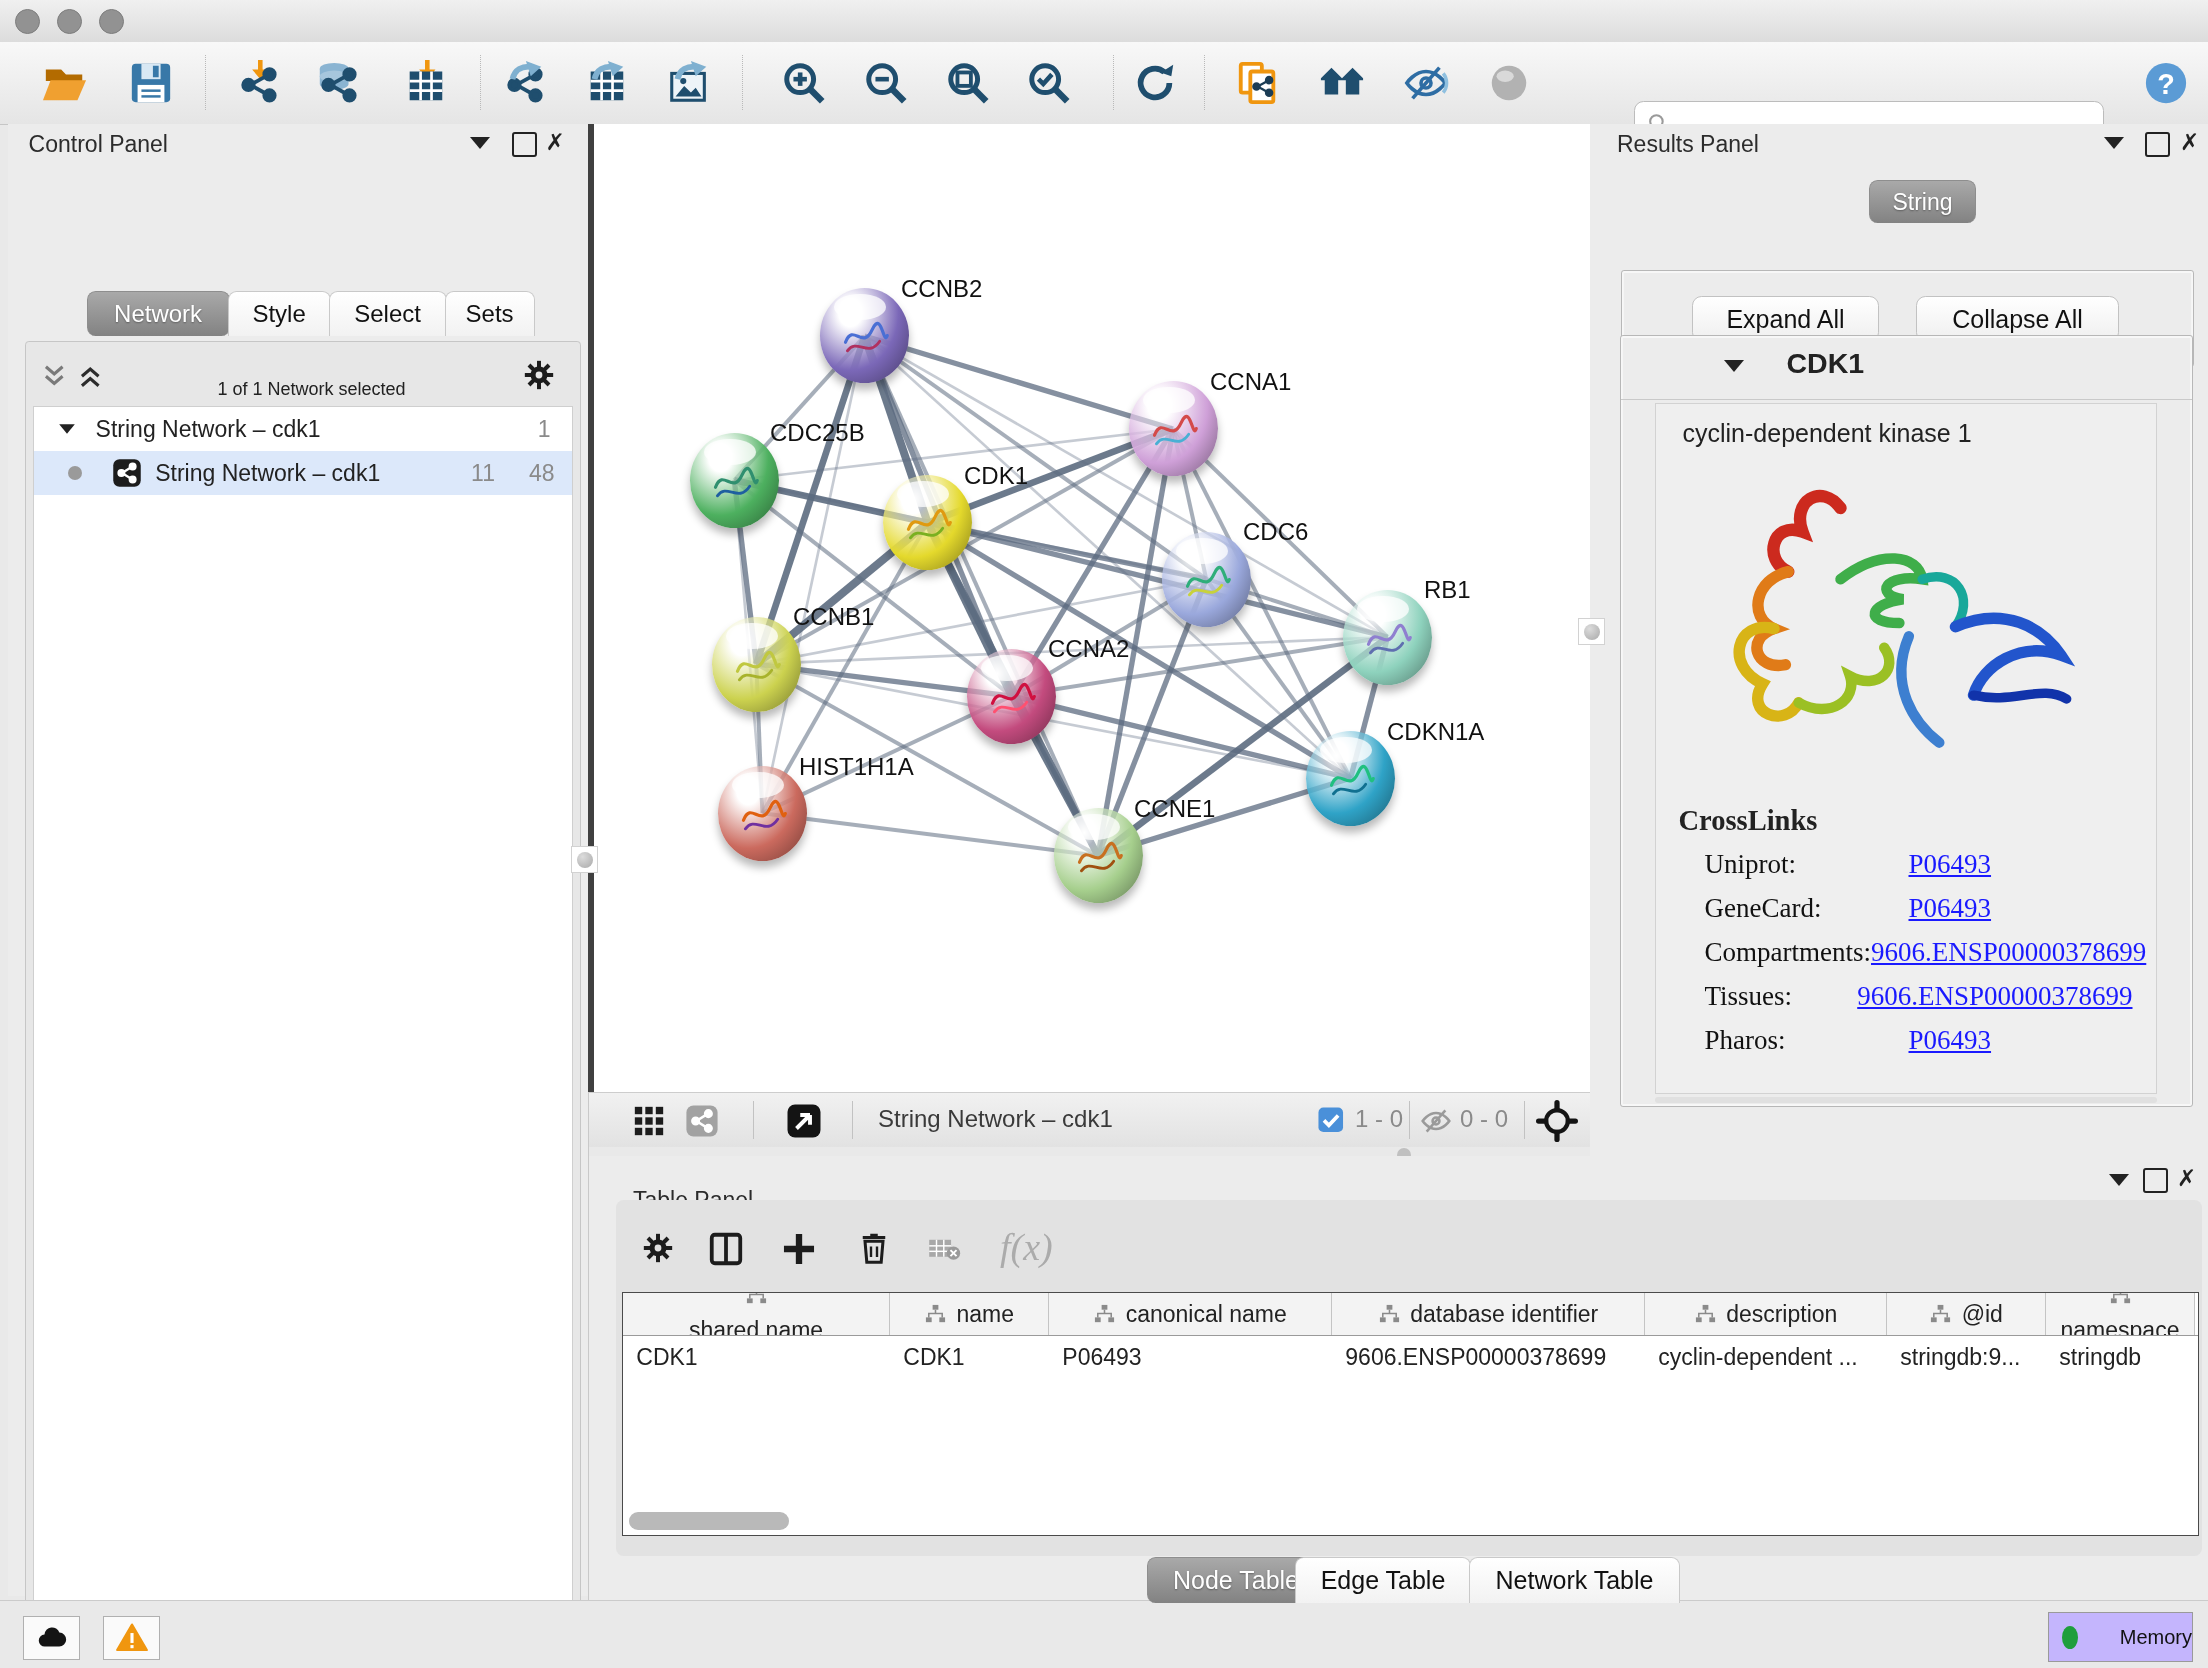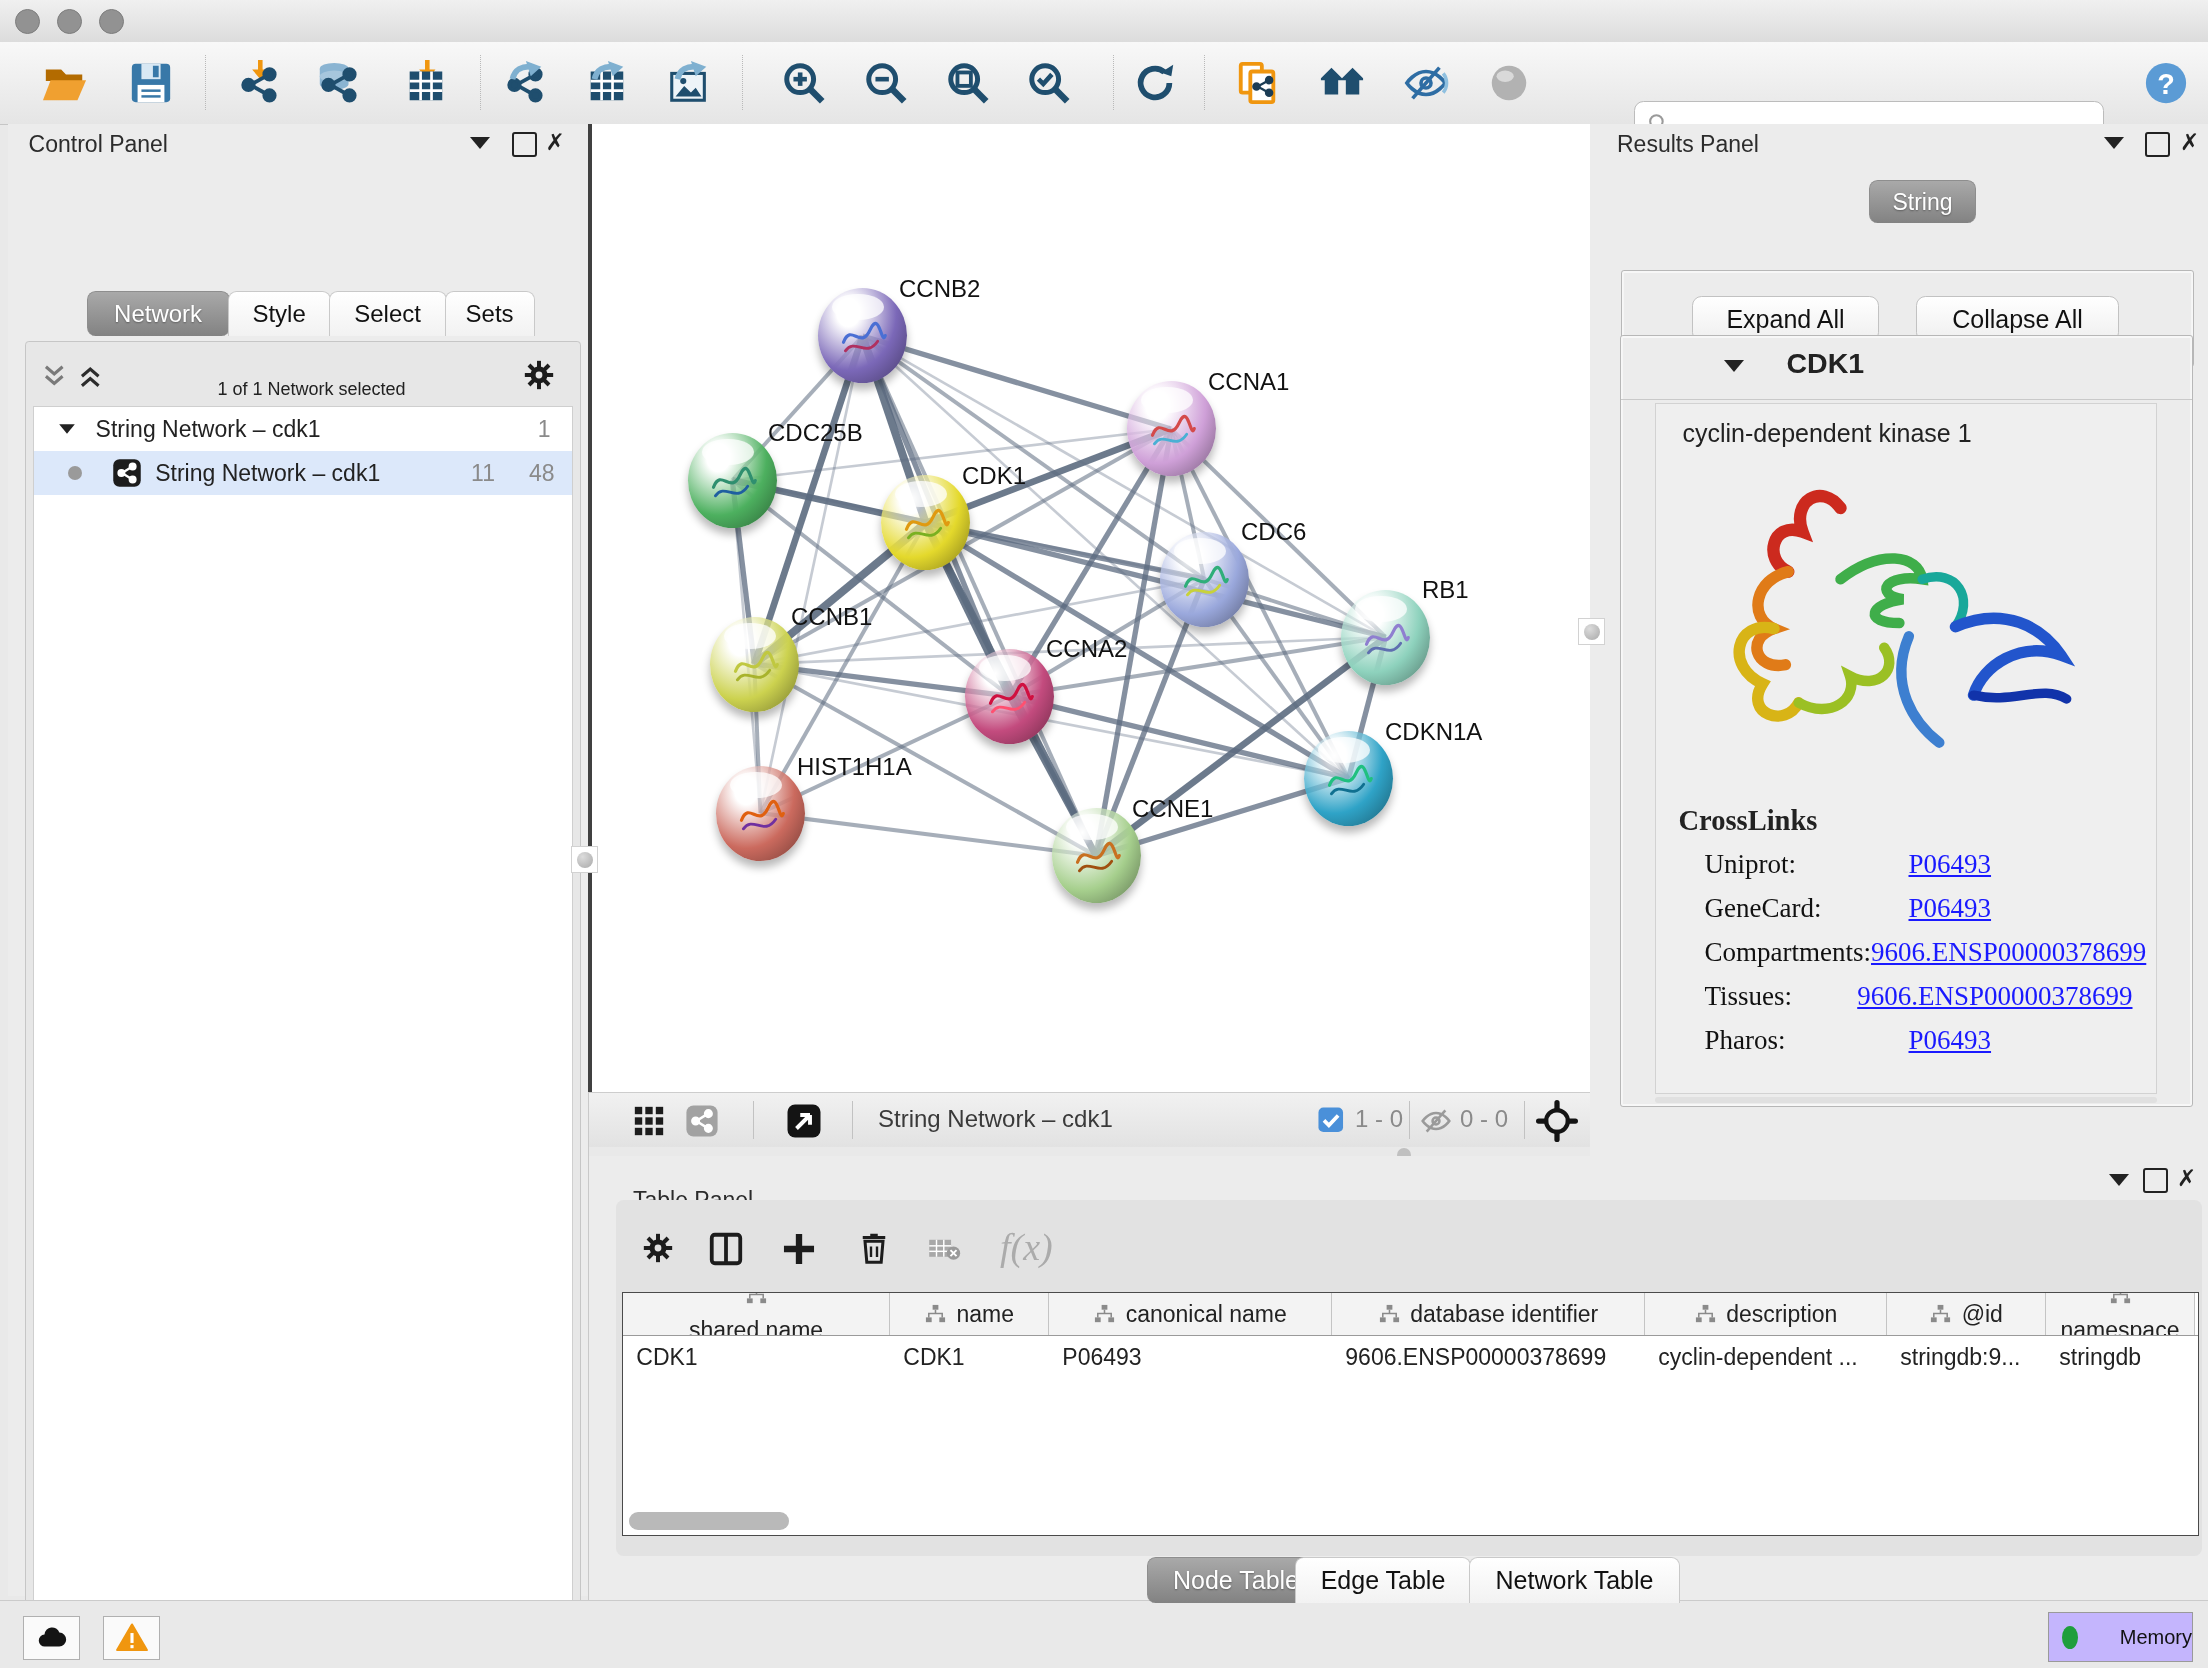--- a/index.html
+++ b/index.html
@@ -23,21 +23,21 @@
   .pc-box{width:21px;height:21px;border:2.4px solid #222;border-radius:2.9px;}
   .tri-down{width:0;height:0;border-left:10.5px solid transparent;border-right:10.5px solid transparent;border-top:12.4px solid #222;}
   .tab{display:flex;align-items:center;justify-content:center;font-size:24px;border:1px solid #c9c9c9;border-bottom:none;border-radius:8.6px 8.6px 0 0;background:linear-gradient(#ffffff,#f2f2f2);color:#111;}
   .tab.active{background:linear-gradient(#a9a9a9,#828282);color:#fff;border-color:#8e8e8e;border-radius:8.6px;text-shadow:0 1px 1.9px rgba(0,0,0,.35);}
   
   #cp-inner{left:17px;top:217px;width:554px;height:1366px;background:#e7e7e7;border:1px solid #c6c6c6;border-radius:3.8px;}
   #cp-list{left:25px;top:282px;width:538px;height:1294px;background:#fff;border:1px solid #cfcfcf;}
   .tree-row{height:44px;display:flex;align-items:center;font-size:23px;}
   .count{color:#8a8a8a;font-size:23px;}
   
-  #net-canvas{left:588px;top:124px;width:1002px;height:968px;background:#fff;border-left:4px solid #404040;border-right:1px solid #c9c9c9;}
+  #net-canvas{left:588px;top:124px;width:1002px;height:968px;background:#fff;border-left:6px solid #404040;border-right:1px solid #c9c9c9;}
   .node{position:absolute;border-radius:50%;box-shadow:0 6.7px 8.6px rgba(0,0,0,.28);}
   .node .shine{position:absolute;left:16%;top:6%;width:58%;height:28%;border-radius:50%;background:rgba(255,255,255,.75);}
   .node-label{position:absolute;font-size:24px;color:#111;white-space:nowrap;}
   #net-bar{left:588px;top:1092px;width:1002px;height:54px;background:linear-gradient(#f1f1f1,#e2e2e2);border-top:1px solid #cdcdcd;border-left:1px solid #c9c9c9;border-right:1px solid #c9c9c9;}
   .nb-sep{top:7.6px;width:0;height:38px;border-left:1px solid #c2c2c2;}
   .nb-txt{font-size:24px;color:#8a8a8a;top:12.4px;}
   
   .r-box{background:#ececec;border:1.9px solid #b7b7b7;border-radius:2.9px;box-shadow:inset 0 0 0 1.9px #f7f7f7;}
   .btn{display:flex;align-items:center;justify-content:center;font-size:25px;background:linear-gradient(#ffffff,#efefef);border:1.4px solid #c2c2c2;border-radius:9.5px;color:#111;}
   .xl{font-family:"Liberation Serif","DejaVu Serif",serif;}

